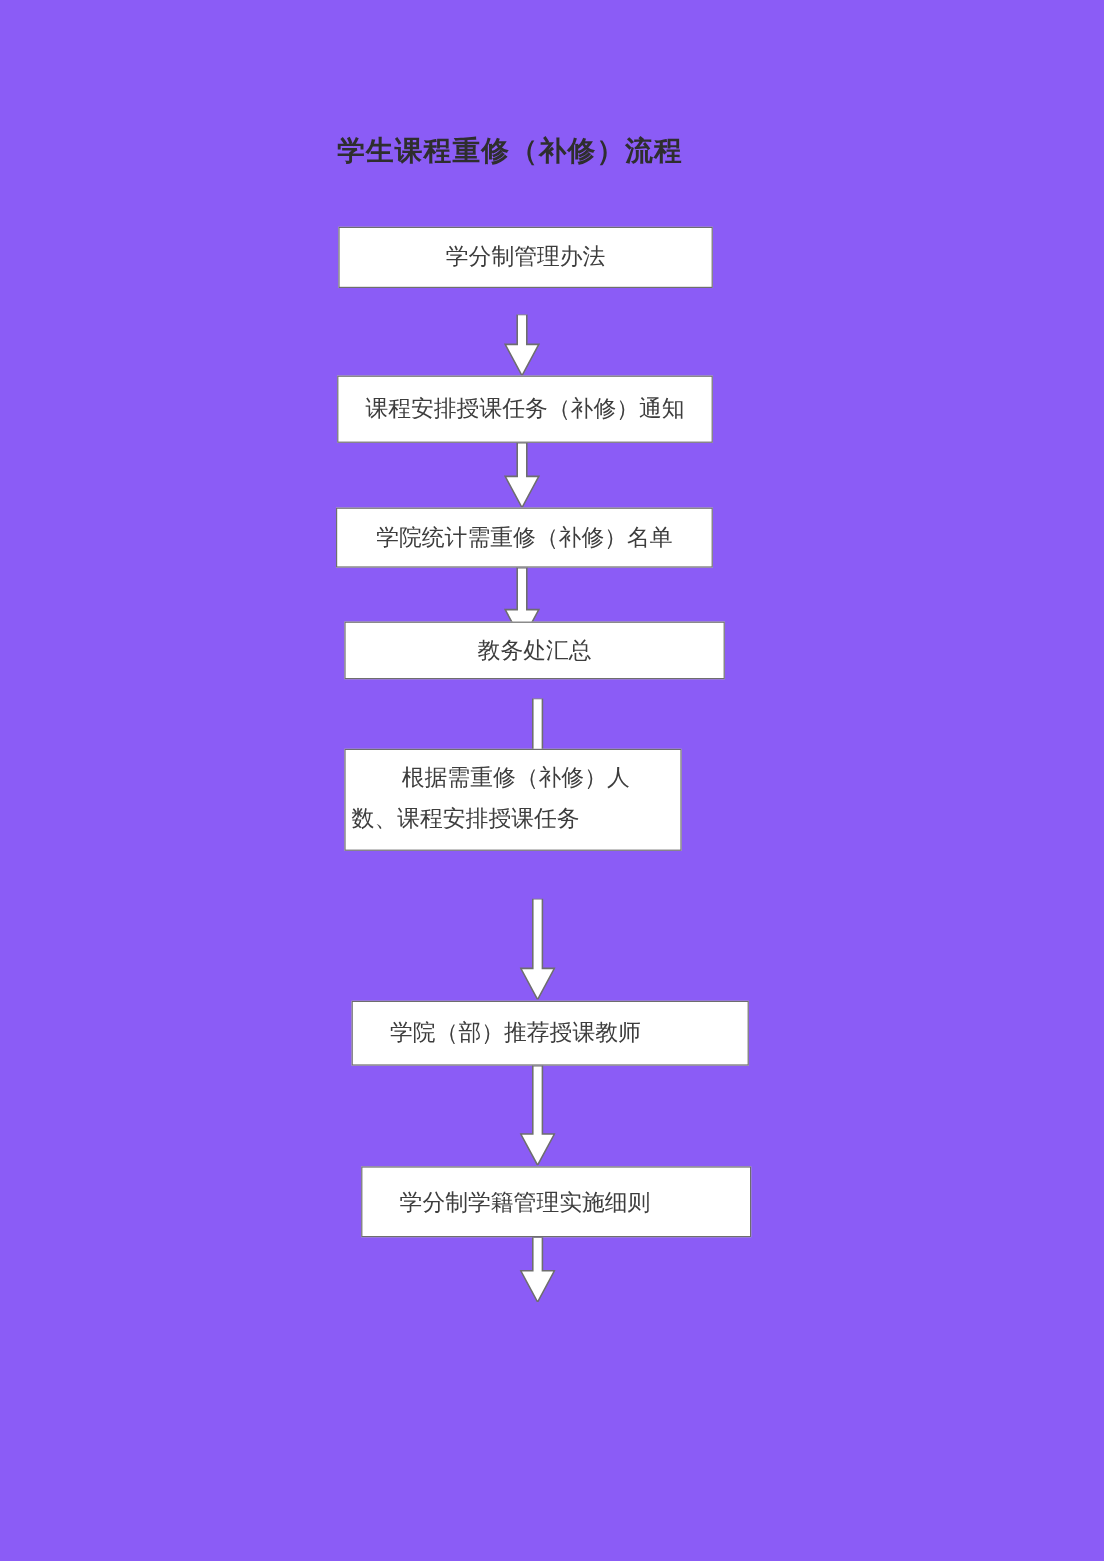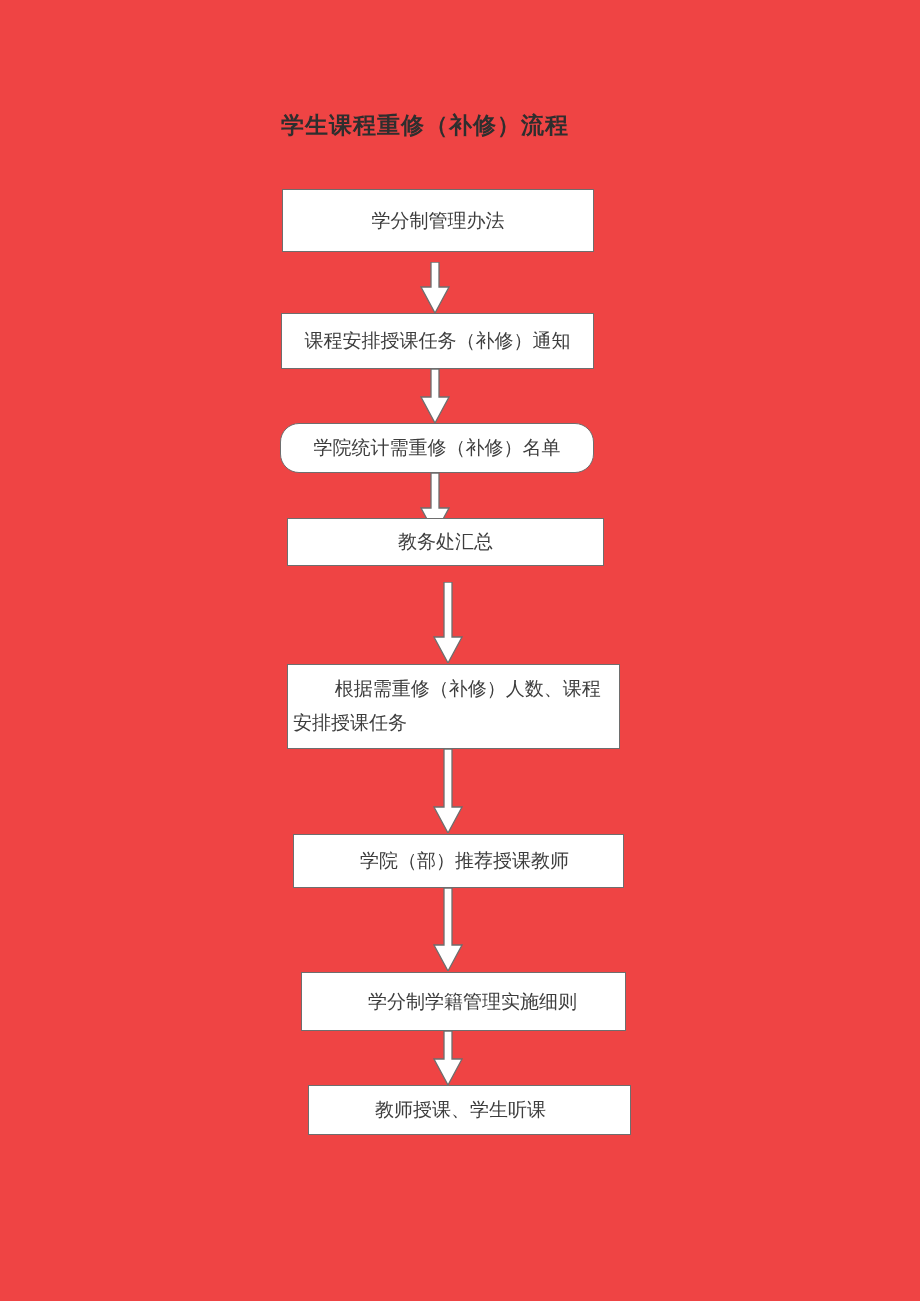--- a/index.html
+++ b/index.html
@@ -1,21 +1,21 @@
 <!DOCTYPE html>
 <html><head>
 <meta charset="utf-8">
 <style>
   * { margin: 0; padding: 0; box-sizing: border-box; }
   html, body { background: #ffffff; }
   .page {
     position: relative;
     width: 920px;
     height: 1301px;
-    background: #ef4444;
+    background: #8b5cf6;
     font-family: "Liberation Sans", "DejaVu Sans", sans-serif;
     color: #3d3d3d;
     overflow: hidden;
     margin: 0 auto;
   }
   .title {
     position: absolute;
     top: 110px;
     left: 260px;
     width: 330px;
@@ -48,28 +48,28 @@
   }
   .node.indent-wrap {
     padding: 7px 10px 0 5px;
     text-indent: 2.2em;
     line-height: 1.8;
     text-align: left;
   }
   .node.indent-line {
     display: flex;
     align-items: center;
-    padding-left: 66px;
+    padding-left: 31px;
     text-align: left;
   }
-  #b1 { left: 282px; top: 189px; width: 312px; height: 63px; }
+  #b1 { left: 282px; top: 189px; width: 312px; height: 51px; }
   #b2 { left: 281px; top: 313px; width: 313px; height: 56px; }
-  #b3 { left: 280px; top: 423px; width: 314px; height: 50px; border-radius: 19px; }
+  #b3 { left: 280px; top: 423px; width: 314px; height: 50px; }
   #b4 { left: 287px; top: 518px; width: 317px; height: 48px; }
-  #b5 { left: 287px; top: 664px; width: 333px; height: 85px; }
+  #b5 { left: 287px; top: 624px; width: 281px; height: 85px; }
   #b6 { left: 293px; top: 834px; width: 331px; height: 54px; }
   #b7 { left: 301px; top: 972px; width: 325px; height: 59px; }
   #b8 { left: 308px; top: 1085px; width: 323px; height: 50px; }
   .arrow { position: absolute; }
   #a1 { left: 420px; top: 262px; }
   #a2 { left: 420px; top: 369px; }
   #a3 { left: 420px; top: 473px; }
   #a4 { left: 433px; top: 582px; }
   #a5 { left: 433px; top: 749px; }
   #a6 { left: 433px; top: 888px; }
@@ -120,15 +120,14 @@
   <svg class="arrow" id="a6" width="30" height="83">
     <polygon points="11,0 11,57 1,57 15,83 29,57 19,57 19,0"></polygon>
   </svg>
 
   <div class="node indent-line" id="b7">学分制学籍管理实施细则</div>
 
   <svg class="arrow" id="a7" width="30" height="54">
     <polygon points="11,0 11,28 1,28 15,54 29,28 19,28 19,0"></polygon>
   </svg>
 
-  <div class="node indent-line" id="b8">教师授课、学生听课</div>
 
 </div>
 
 </body></html>

